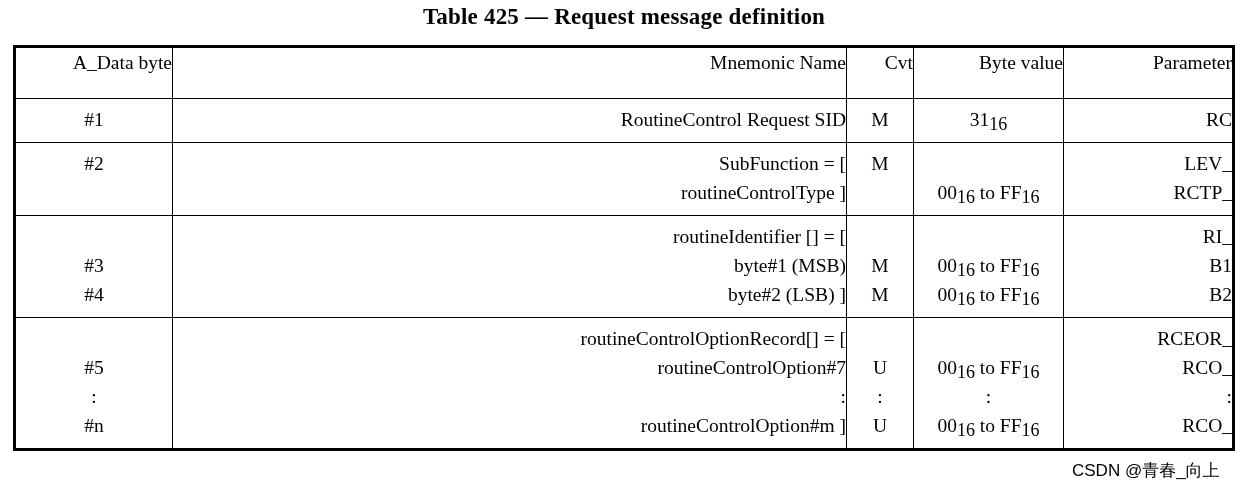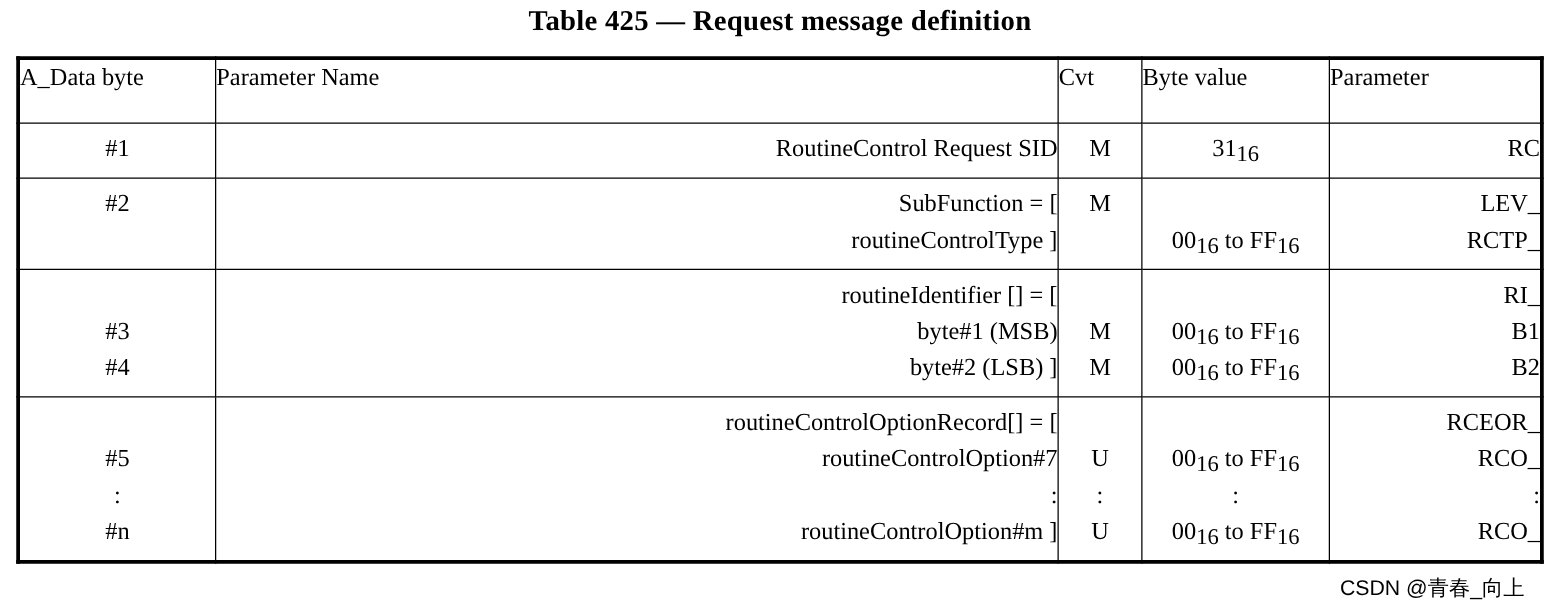--- a/index.html
+++ b/index.html
@@ -60,21 +60,21 @@
   
   col.c-adata   { width: 158px; }
   col.c-param   { width: 674px; }
   col.c-cvt     { width: 67px; }
   col.c-byte    { width: 150px; }
   col.c-mnem    { width: 170px; }
 
   
   thead th {
     font-weight: bold;
-    text-align: left;
+    text-align: right;
     font-size: 21px;
     height: 50px;
     vertical-align: middle;
     border-bottom: 3px solid #000;
     margin-left: 12px;
   }
 
   
   .cell {
     padding: 6px 0 8px 0;
@@ -123,21 +123,21 @@
         <col class="c-adata">
         <col class="c-param">
         <col class="c-cvt">
         <col class="c-byte">
         <col class="c-mnem">
       </colgroup>
 
       <thead>
         <tr>
           <th>A_Data byte</th>
-          <th>Parameter Name</th>
+          <th>Mnemonic Name</th>
           <th>Cvt</th>
           <th>Byte value</th>
           <th>Parameter</th>
         </tr>
       </thead>
 
       <tbody>
 
         <tr>
           <td>

